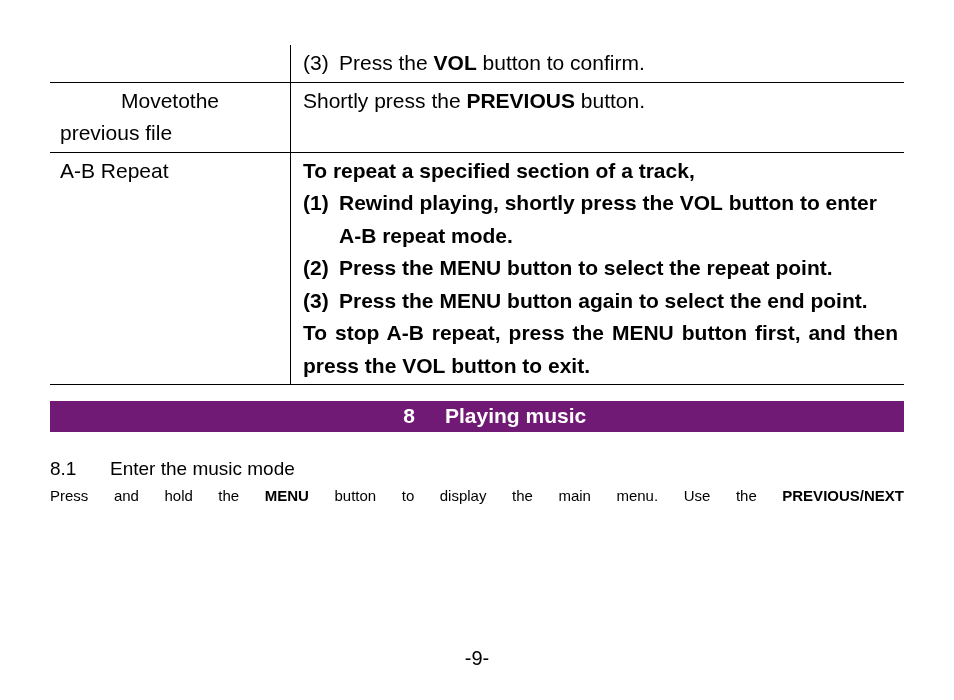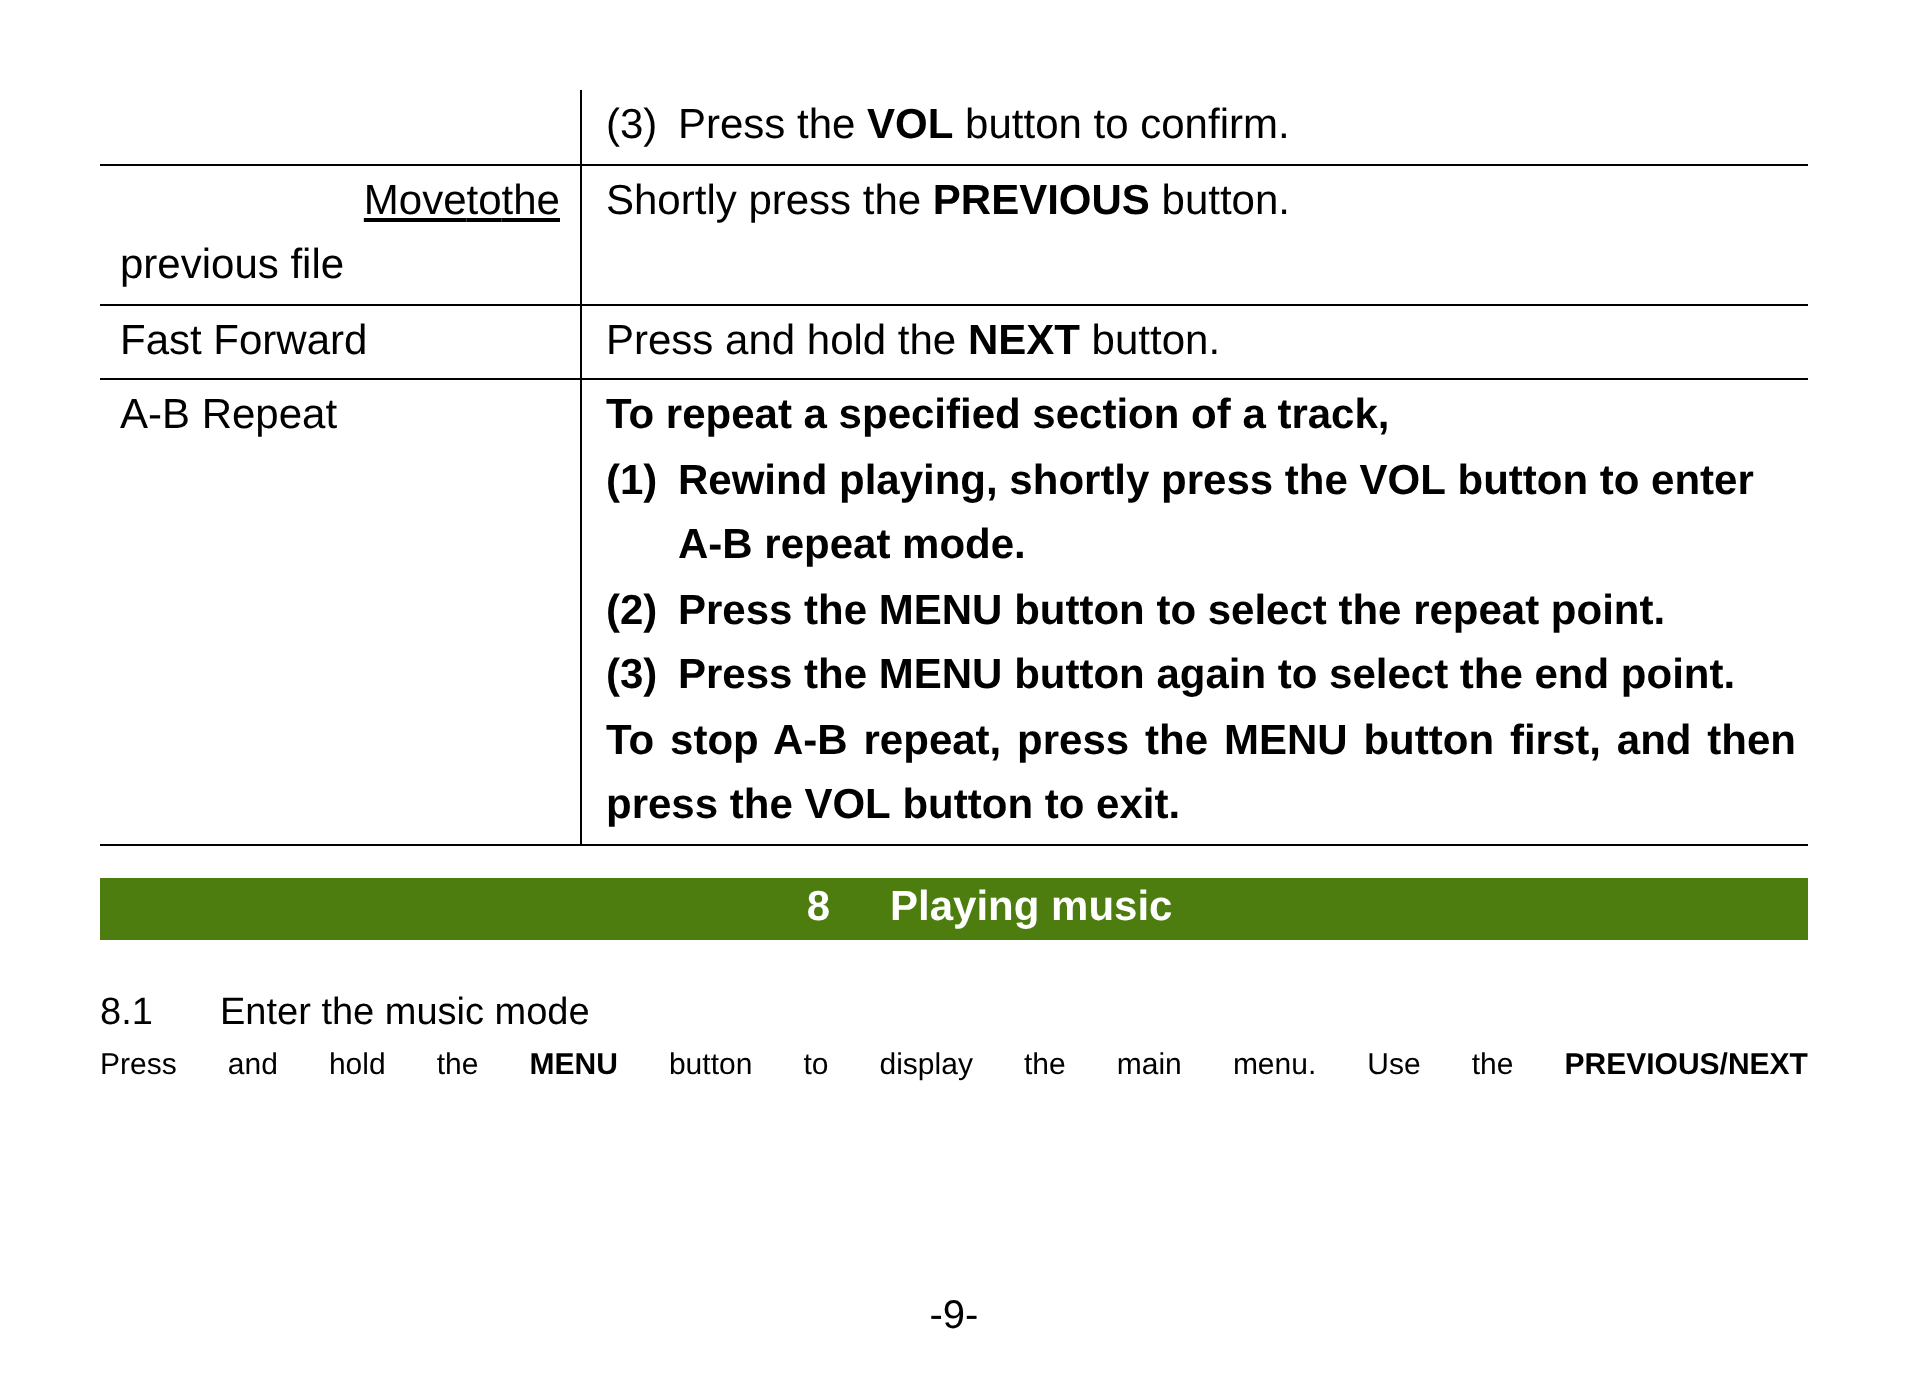--- a/index.html
+++ b/index.html
@@ -51,21 +51,21 @@
   .ol-num .t {
     flex: 1 1 auto;
   }
   .ab-wrap {
     text-align: left;
     font-weight: bold;
   }
 
   .section-bar {
     margin-top: 16px;
-    background: #4d7c0f;
+    background: #701a75;
     color: #fff;
     font-size: 21px;
     font-weight: bold;
     padding: 3px 0 4px 0;
     text-align: left;
   }
   .section-bar .num {
     display: inline-block;
     width: 30px;
     text-align: right;
@@ -111,37 +111,33 @@
       <td class="right">
         <div class="ol-num">
           <span class="n">(3)</span>
           <span class="t"><span>Press the </span><b>VOL</b><span> button to confirm.</span></span>
         </div>
       </td>
     </tr>
 
     <tr>
       <td class="left">
-        <span style="display:flex;justify-content:flex-end;text-decoration:underline;">
+        <span style="display:flex;justify-content:center;">
           <span>Move</span>
           <span>to</span>
           <span>the</span>
         </span>
         <span>previous file</span>
       </td>
       <td class="right">
         <span><span>Shortly press the </span><b>PREVIOUS</b><span> button.</span></span>
       </td>
     </tr>
 
 
-    <tr>
-      <td class="left"><span>Fast Forward</span></td>
-      <td class="right"><span><span>Press and hold the </span><b>NEXT</b><span> button.</span></span></td>
-    </tr>
 
 
 
     <tr>
       <td class="left"><span>A-B Repeat</span></td>
       <td class="right">
         <div class="ab-wrap">
           <div>To repeat a specified section of a track,</div>
           <div class="ol-num">
             <span class="n">(1)</span>

